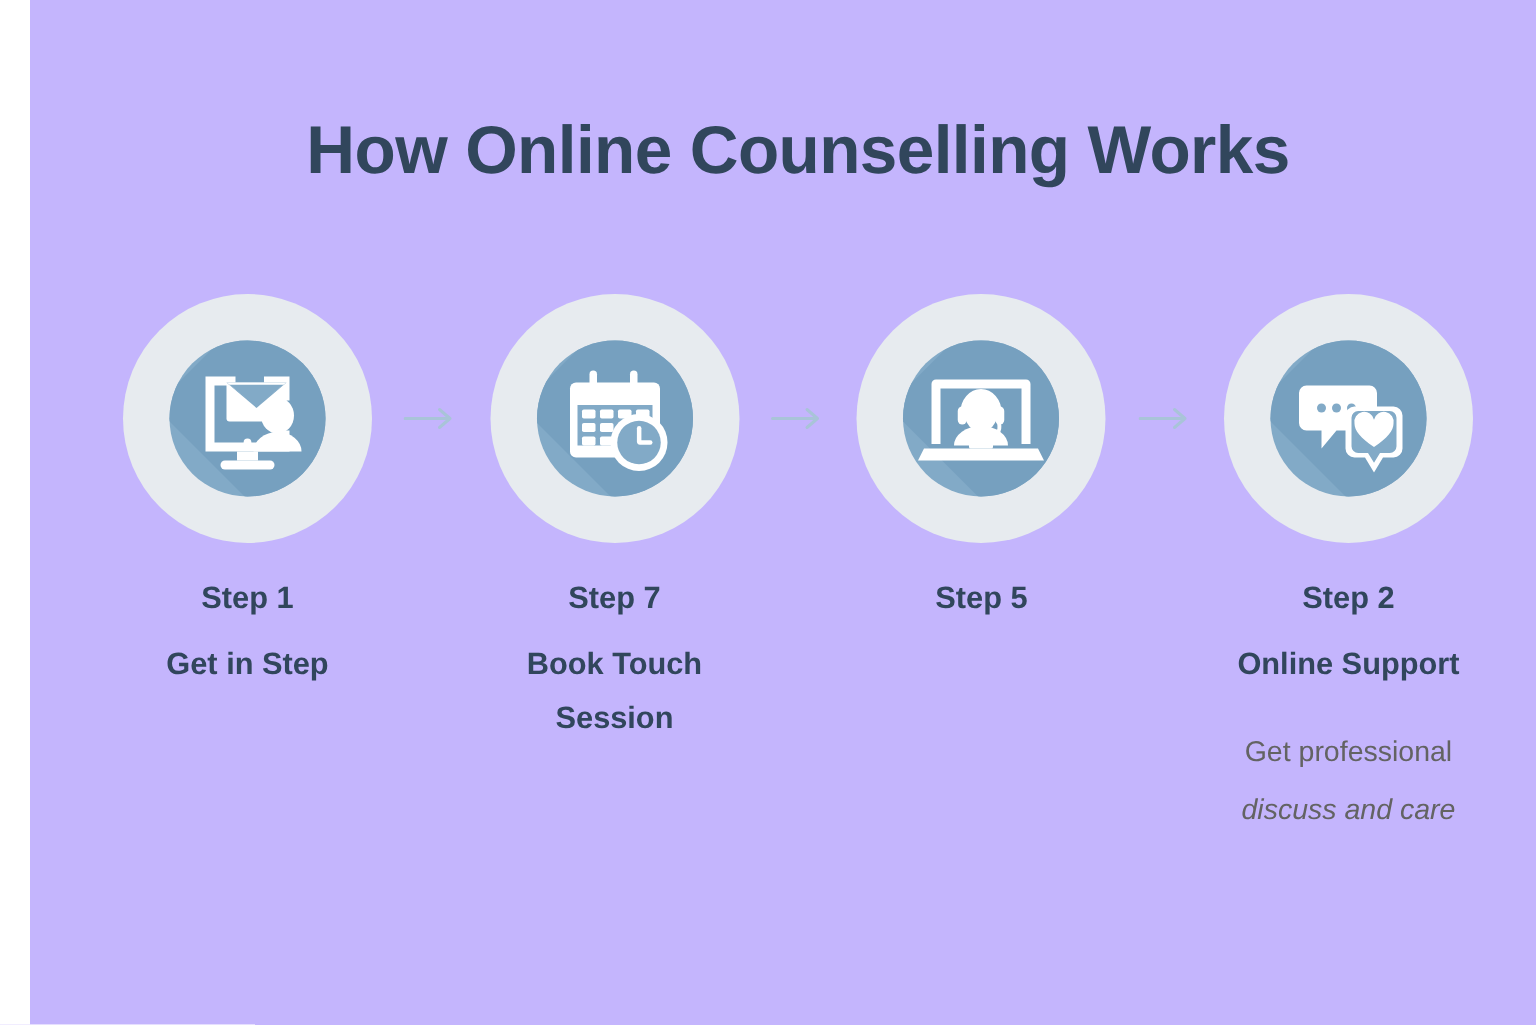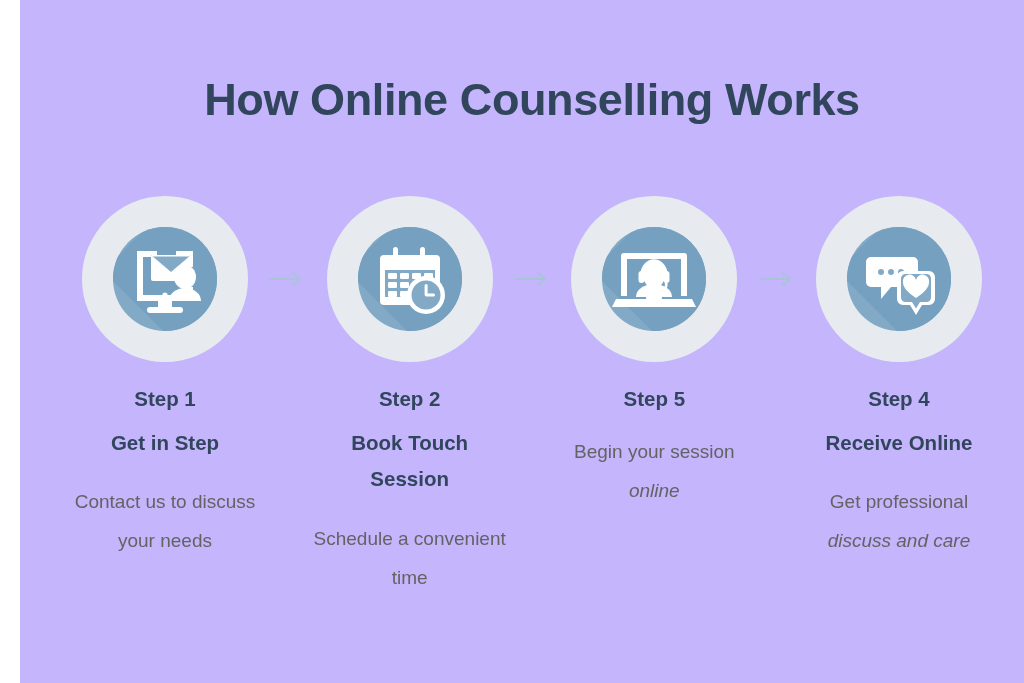--- a/index.html
+++ b/index.html
@@ -182,23 +182,20 @@
               <ellipse cx="72" cy="50" rx="11" ry="12"></ellipse>
 
               <path d="M56 74 a16 13 0 0 1 32 0 Z"></path>
             </g>
           </svg>
         </div>
       </div>
 
       <div class="step-num">Step 1</div>
       <div class="step-title">Get in Step</div>
-      <div class="step-desc">
-        <span>Contact us to discuss your needs</span>
-      </div>
     </div>
 
     <div class="arrow">
       <svg width="36" height="16" viewBox="0 0 36 16" xmlns="http://www.w3.org/2000/svg">
         <path d="M1 8 H31 M24 2 L31 8 L24 14" fill="none" stroke="#a9c4d8" stroke-width="2" stroke-linecap="round" stroke-linejoin="round"></path>
       </svg>
     </div>
 
     <div class="step">
       <div class="badge">
@@ -229,25 +226,22 @@
 
               <circle cx="68" cy="68" r="19"></circle>
               <circle cx="68" cy="68" r="14.5" fill="#82aac7"></circle>
               <rect x="66.6" y="57" width="3" height="12" rx="1.5"></rect>
               <rect x="67" y="66.5" width="10" height="3" rx="1.5"></rect>
             </g>
           </svg>
         </div>
       </div>
 
-      <div class="step-num">Step 2</div>
+      <div class="step-num">Step 7</div>
       <div class="step-title">Book Touch Session</div>
-      <div class="step-desc">
-        <span>Schedule a convenient time</span>
-      </div>
     </div>
 
     <div class="arrow">
       <svg width="36" height="16" viewBox="0 0 36 16" xmlns="http://www.w3.org/2000/svg">
         <path d="M1 8 H31 M24 2 L31 8 L24 14" fill="none" stroke="#a9c4d8" stroke-width="2" stroke-linecap="round" stroke-linejoin="round"></path>
       </svg>
     </div>
 
     <div class="step">
       <div class="badge">
@@ -271,23 +265,20 @@
 
               <path d="M64 55 q2 9 -9 10" fill="none" stroke="#ffffff" stroke-width="2.6" stroke-linecap="round"></path>
 
               <path d="M34 70 a18 13 0 0 1 36 0 Z"></path>
             </g>
           </svg>
         </div>
       </div>
 
       <div class="step-num">Step 5</div>
-      <div class="step-desc">
-        <span>Begin your session </span><em>online</em>
-      </div>
     </div>
 
     <div class="arrow">
       <svg width="36" height="16" viewBox="0 0 36 16" xmlns="http://www.w3.org/2000/svg">
         <path d="M1 8 H31 M24 2 L31 8 L24 14" fill="none" stroke="#a9c4d8" stroke-width="2" stroke-linecap="round" stroke-linejoin="round"></path>
       </svg>
     </div>
 
     <div class="step">
       <div class="badge">
@@ -306,21 +297,21 @@
               <path d="M56 44 h26 a6 6 0 0 1 6 6 v22 a6 6 0 0 1 -6 6 h-7 l-6 10 l-6 -10 h-7 a6 6 0 0 1 -6 -6 v-22 a6 6 0 0 1 6 -6 Z"></path>
 
               <path d="M58.5 47 h21 a4.5 4.5 0 0 1 4.5 4.5 v19 a4.5 4.5 0 0 1 -4.5 4.5 h-6.5 l-4 6.5 l-4 -6.5 h-6.5 a4.5 4.5 0 0 1 -4.5 -4.5 v-19 a4.5 4.5 0 0 1 4.5 -4.5 Z" fill="#82aac7"></path>
 
               <path d="M69 71 c-9 -6 -13 -11 -13 -15.5 a6.2 6.2 0 0 1 13 -2.6 a6.2 6.2 0 0 1 13 2.6 c0 4.5 -4 9.5 -13 15.5 Z"></path>
             </g>
           </svg>
         </div>
       </div>
 
-      <div class="step-num">Step 4</div>
-      <div class="step-title">Receive Online</div>
+      <div class="step-num">Step 2</div>
+      <div class="step-title">Online Support</div>
       <div class="step-desc">
         <span>Get professional </span><em>discuss and care</em>
       </div>
     </div>
 
   </div>
 </div>
 
 </body></html>

